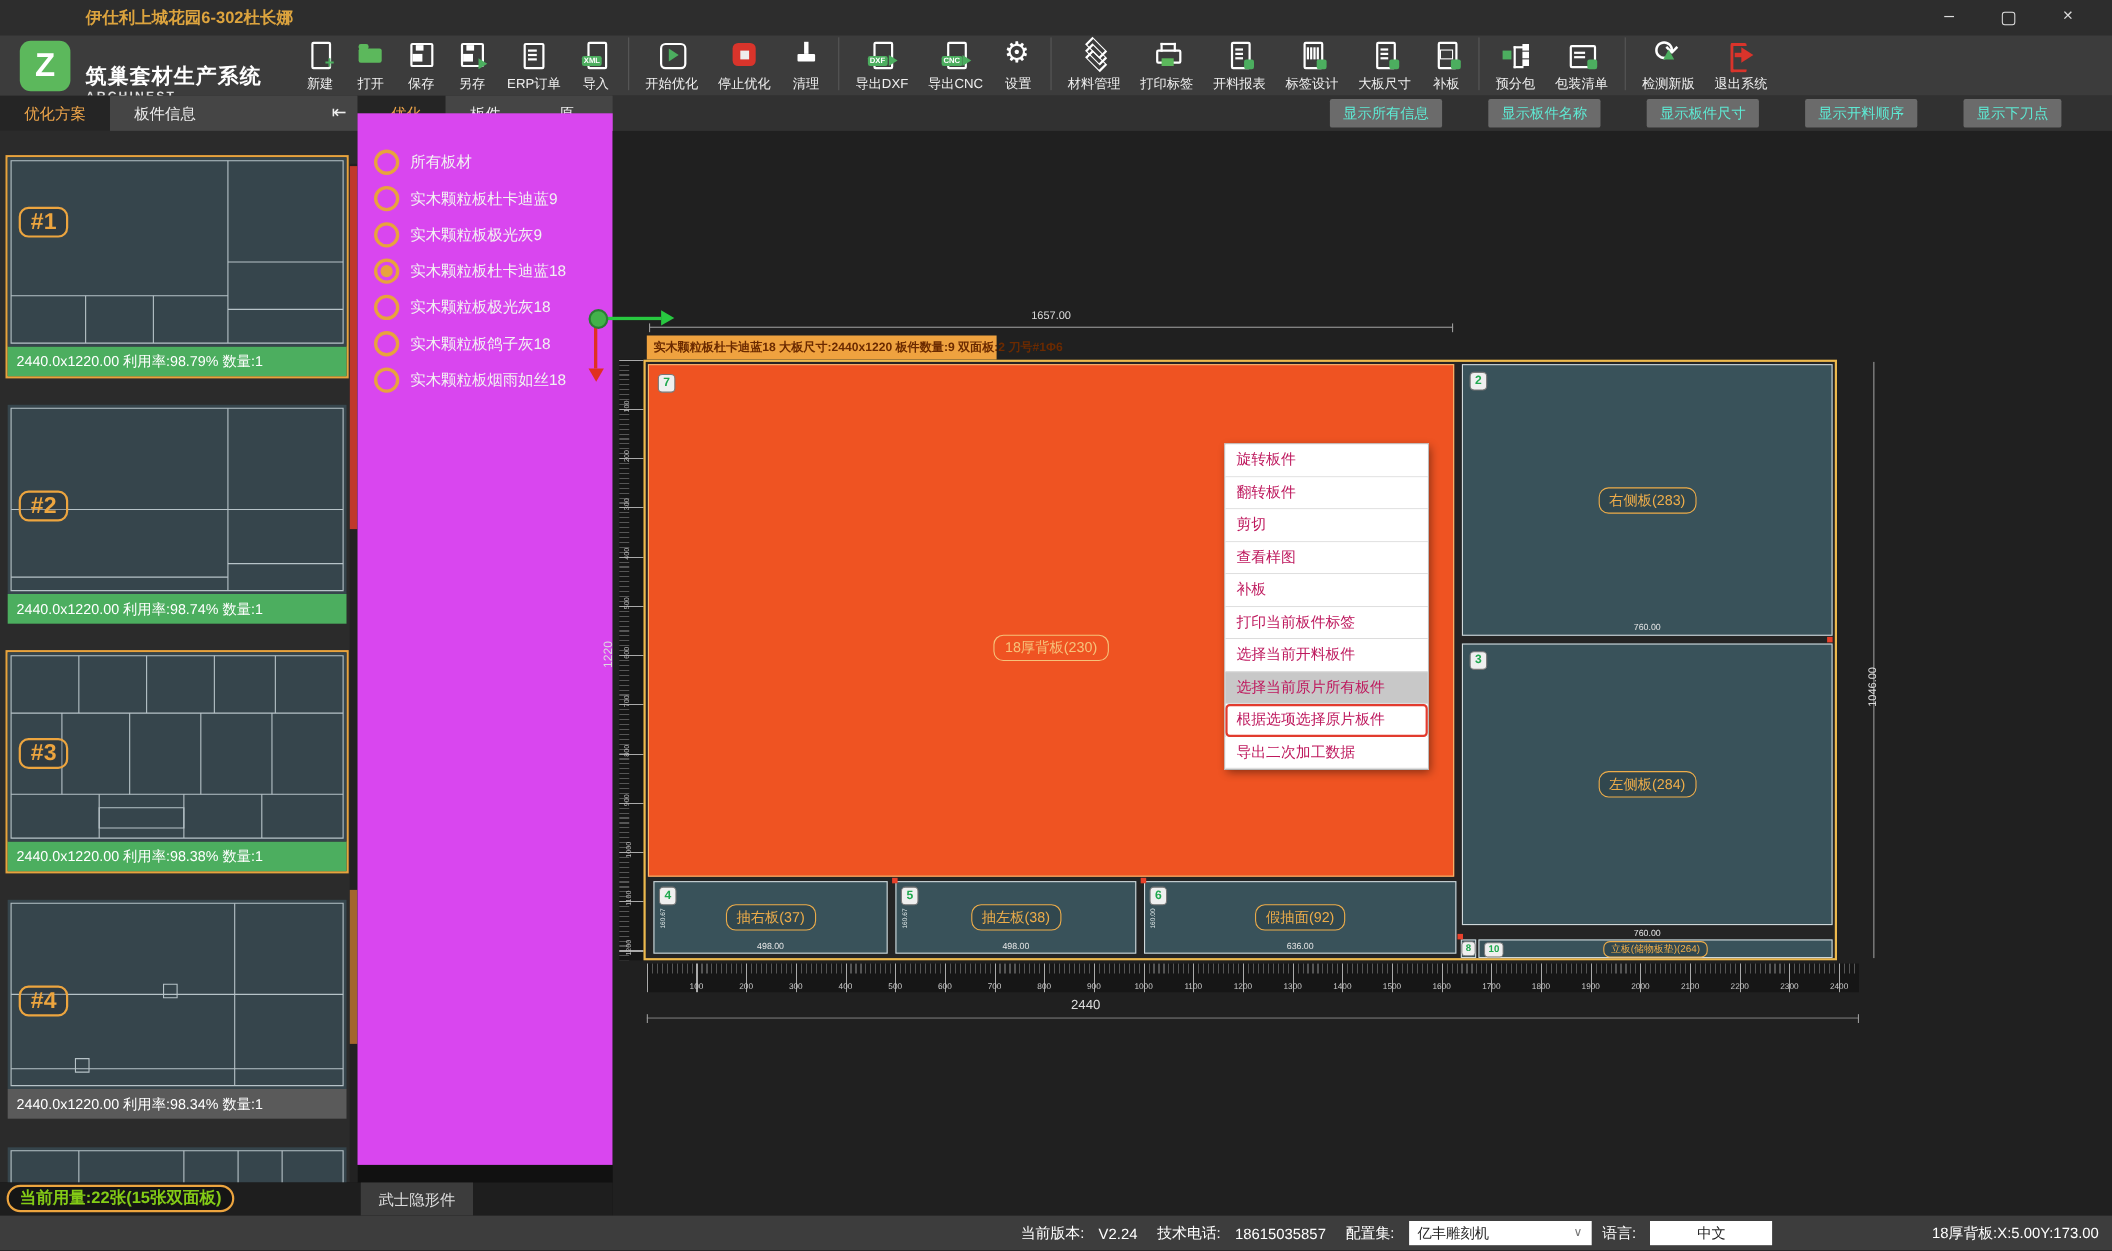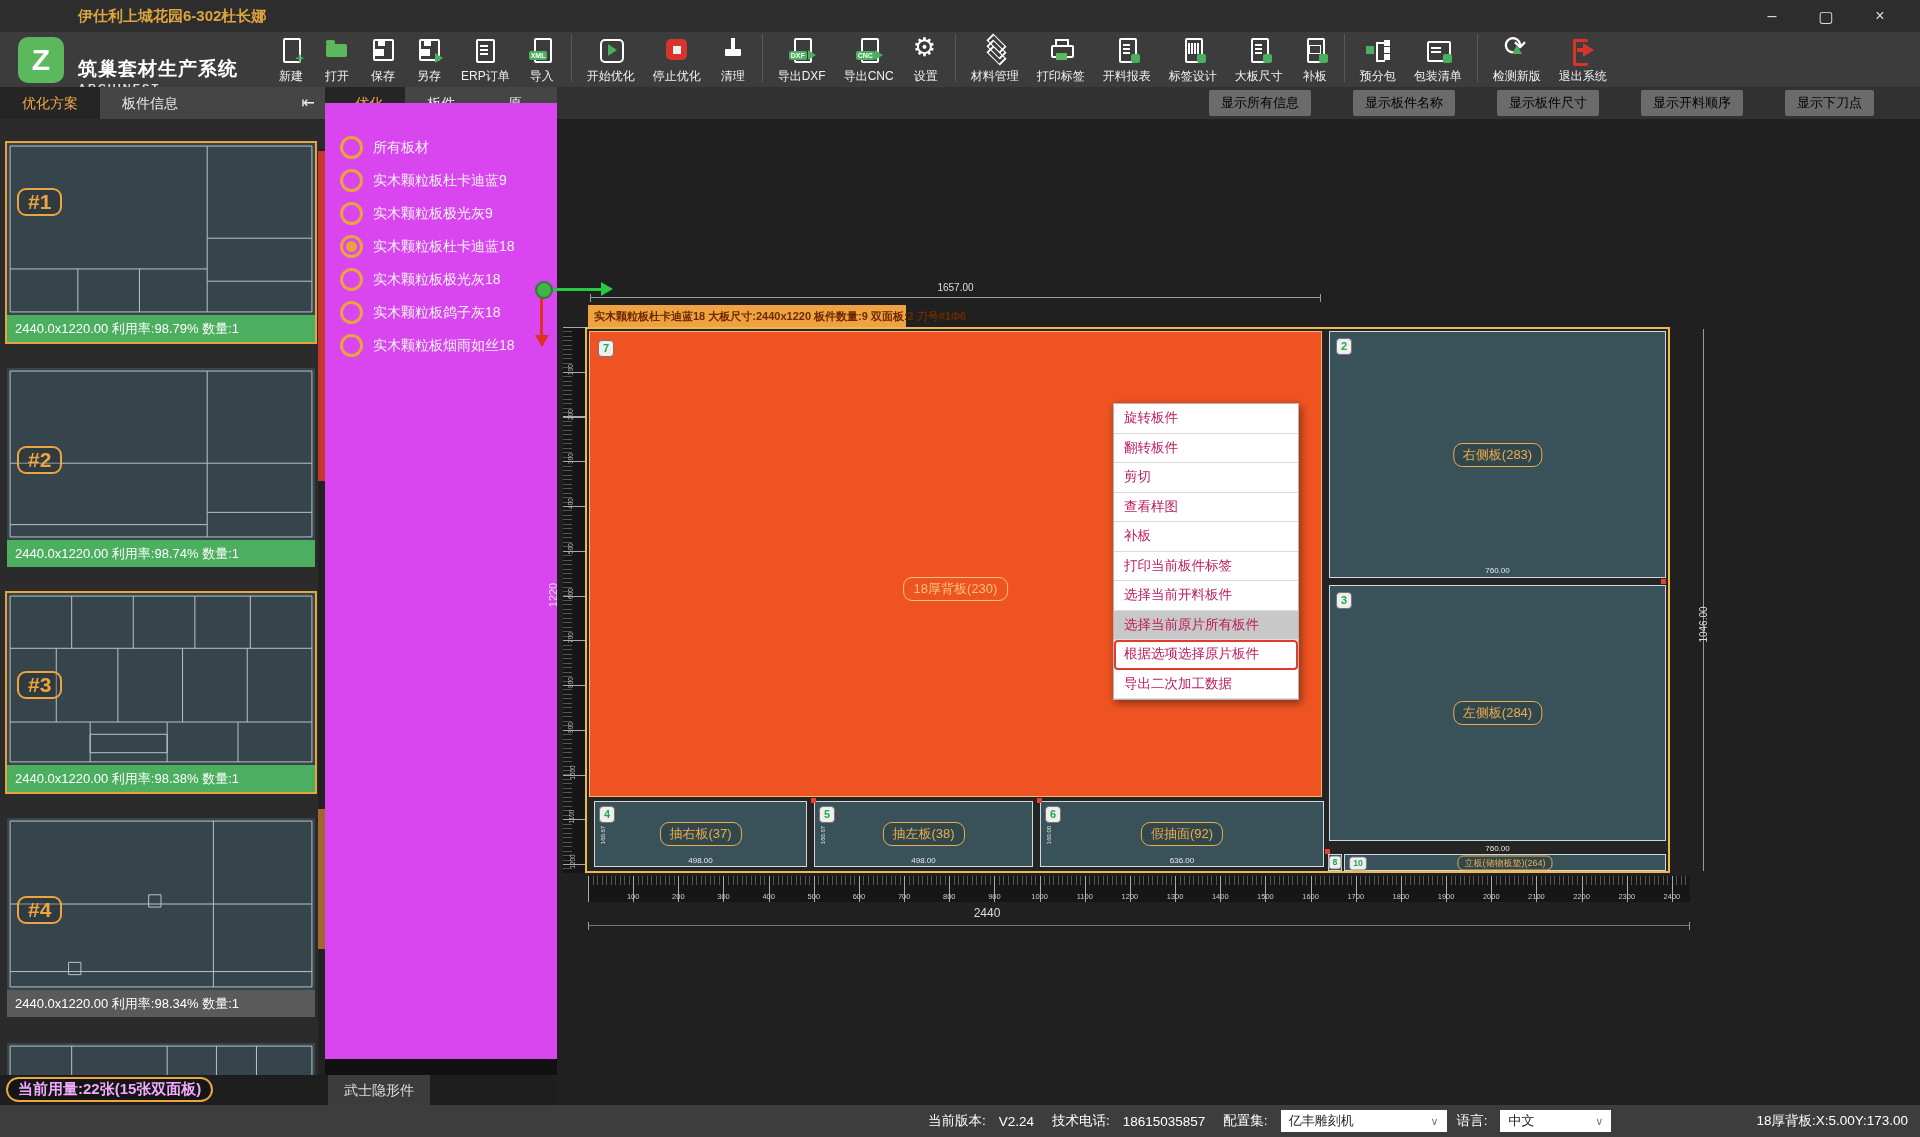--- a/index.html
+++ b/index.html
@@ -96,21 +96,21 @@
   .tbi.exit .sub{display:block;left:8px;top:12px;width:8px;height:4px;background:#d9342b;}
   
   .tabrow{position:absolute;left:0;top:87px;width:1920px;height:32px;background:#454545;display:flex;}
   .tab{height:32px;line-height:32px;padding:0 22px;font-size:14px;color:#ececec;cursor:default;}
   .tab.active{background:#252525;color:#f0a64a;text-align:right;}
   .side-tabs{width:325px;display:flex;background:#454545;}
   .collapse-btn{margin-left:auto;margin-right:10px;color:#eee;font-size:16px;line-height:32px;}
   .panel-tabs{width:232px;display:flex;background:#454545;}
   .tabrow-rest{flex:1;background:#313131;display:flex;align-items:center;}
   #display-buttons{margin-left:auto;display:flex;gap:42px;margin-right:46px;}
-  .disp-btn{background:#6b6b6b;color:#000000;font-size:13px;height:26px;line-height:26px;
+  .disp-btn{background:#6b6b6b;color:#5eead4;font-size:13px;height:26px;line-height:26px;
             padding:0 12px;border-radius:2px;cursor:default;}
   
   .sidebar{position:absolute;left:0;top:119px;width:325px;height:956px;background:#2b2b2b;overflow:hidden;}
   .status-header{height:30px;line-height:30px;background:#161616;color:#f2f2f2;font-size:14px;
                  padding-left:8px;white-space:nowrap;}
   .board-item{width:308px;margin:22px 0 0 5px;border:2px solid transparent;position:relative;cursor:default;}
   .board-item.selected{border-color:#e8a33d;}
   .board-draw{height:172px;background:#36454c;position:relative;}
   .board-draw svg{width:100%;height:100%;display:block;}
   .board-draw svg *{stroke:#b7c3c8;fill:none;vector-effect:non-scaling-stroke;}
@@ -128,21 +128,21 @@
   #material-list{padding-top:28px;}
   .mat-item{display:flex;align-items:center;height:33px;padding-left:15px;cursor:default;}
   .radio{width:17px;height:17px;border:3px solid #e8a33d;border-radius:50%;margin-right:10px;
          position:relative;flex:none;}
   .radio.checked::after{content:"";position:absolute;left:3px;top:3px;width:11px;height:11px;
          border-radius:50%;background:#e8a33d;}
   .mat-label{font-size:14px;color:#f2f2f2;white-space:nowrap;}
   
   .footer-row{position:absolute;left:0;top:1075px;width:557px;height:30px;background:#1e1e1e;}
   .usage-badge{position:absolute;left:6px;top:2px;border:2px solid #eda53f;border-radius:14px;
-               color:#f0abfc;font-size:15px;font-weight:bold;padding:1px 10px;background:#151515;text-align:right;}
+               color:#84cc16;font-size:15px;font-weight:bold;padding:1px 10px;background:#151515;text-align:right;}
   .hidden-tab{position:absolute;left:328px;top:0;height:30px;line-height:30px;padding:0 16px;
               background:#3c3c3c;color:#ddd;font-size:14px;}
   
   .canvas{position:absolute;left:557px;top:119px;width:1363px;height:986px;background:#202020;}
   .dim-label{position:absolute;color:#ddd;font-size:10px;text-align:center;}
   .dim-line-h{position:absolute;border-top:1px solid #999;}
   .dim-line-h::before,.dim-line-h::after{content:"";position:absolute;top:-4px;width:1px;height:8px;background:#999;}
   .dim-line-h::before{left:0;} .dim-line-h::after{right:0;}
   .info-bar{position:absolute;left:31px;top:186px;width:312px;height:22px;background:#efa23f;
             color:#6b2a00;font-size:11px;font-weight:bold;line-height:22px;padding-left:6px;white-space:nowrap;}
@@ -638,19 +638,19 @@
   </div>
   <div class="sb-group" style="margin-right:10px;">
     <span>配置集:</span>
     <div class="sb-select" style="width:150px;">
       <span>亿丰雕刻机</span>
       <span class="chev">∨</span>
     </div>
   </div>
   <div class="sb-group">
     <span>语言:</span>
-    <div class="sb-select" style="width:95px;">
+    <div class="sb-select" style="width:95px;flex-direction:column;">
       <span>中文</span>
       <span class="chev">∨</span>
     </div>
   </div>
   <span style="margin-left:145px;margin-right:12px;">18厚背板:X:5.00Y:173.00</span>
 </div>
 
 </body></html>

